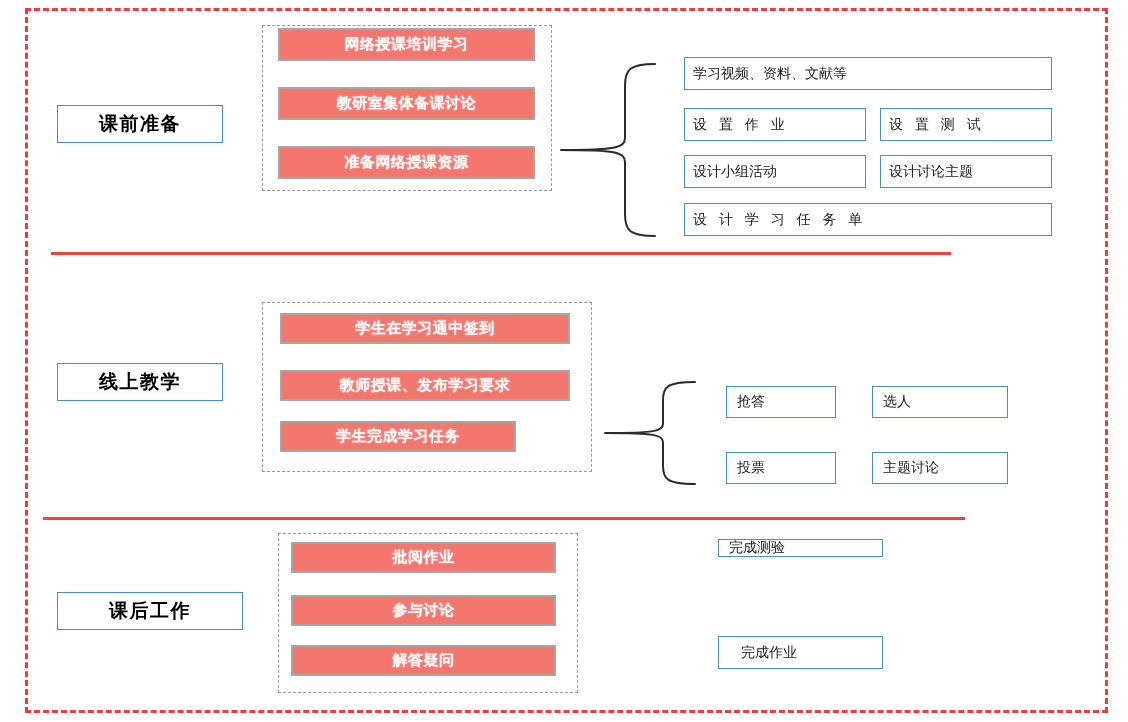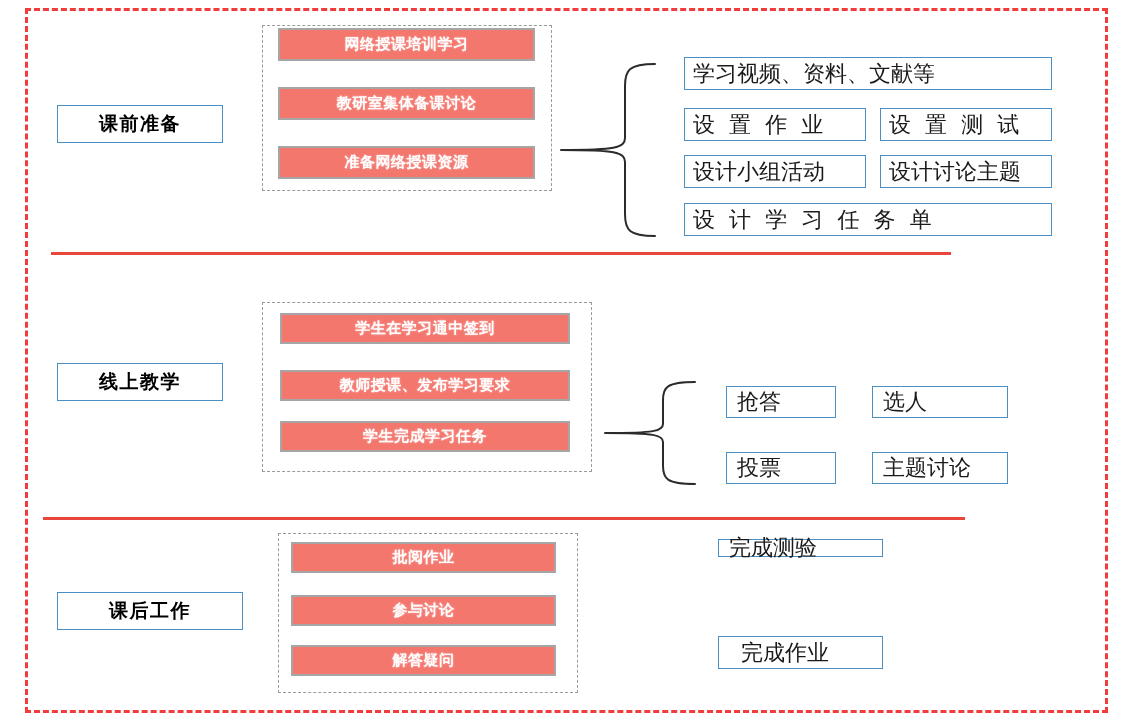--- a/index.html
+++ b/index.html
@@ -78,21 +78,21 @@
     letter-spacing: 0.5px;
   }
 
   
   .detail-box {
     position: absolute;
     box-sizing: border-box;
     border: 1.5px solid #4a90c4;
     background: #ffffff;
     color: #1a1a1a;
-    font-size: 22px;
+    font-size: 14px;
     display: flex;
     align-items: center;
     padding-left: 8px;
   }
   .detail-box.spaced { letter-spacing: 4px; }
   .detail-box.center-pad { padding-left: 10px; }
 
   
   .brace-svg {
     position: absolute;
@@ -133,21 +133,21 @@
   <div class="detail-box spaced" style="left:684px; top:203px; width:368px; height:33px;">设 计 学 习 任 务 单</div>
 
   <div class="divider d1"></div>
 
   <div class="stage-label" style="left:57px; top:363px; width:166px; height:38px;">线上教学</div>
 
   <div class="group-box" style="left:262px; top:302px; width:330px; height:170px;"></div>
 
   <div class="pink-bar" style="left:280px; top:313px; width:290px; height:31px;">学生在学习通中签到</div>
   <div class="pink-bar" style="left:280px; top:370px; width:290px; height:31px;">教师授课、发布学习要求</div>
-  <div class="pink-bar" style="left:280px; top:421px; width:290px; height:31px;">学生完成学习任务</div>
+  <div class="pink-bar" style="left:280px; top:421px; width:236px; height:31px;">学生完成学习任务</div>
 
   <svg class="brace-svg" style="left:603px; top:378px;" width="100" height="110" viewBox="0 0 100 110">
     <path d="M 92 4 C 64 4 60 9 60 22 L 60 46 C 60 53 52 55 2 55 C 52 55 60 57 60 64 L 60 88 C 60 101 64 106 92 106"></path>
   </svg>
 
   <div class="detail-box center-pad" style="left:726px; top:386px; width:110px; height:32px;">抢答</div>
   <div class="detail-box center-pad" style="left:872px; top:386px; width:136px; height:32px;">选人</div>
   <div class="detail-box center-pad" style="left:726px; top:452px; width:110px; height:32px;">投票</div>
   <div class="detail-box center-pad" style="left:872px; top:452px; width:136px; height:32px;">主题讨论</div>
 

